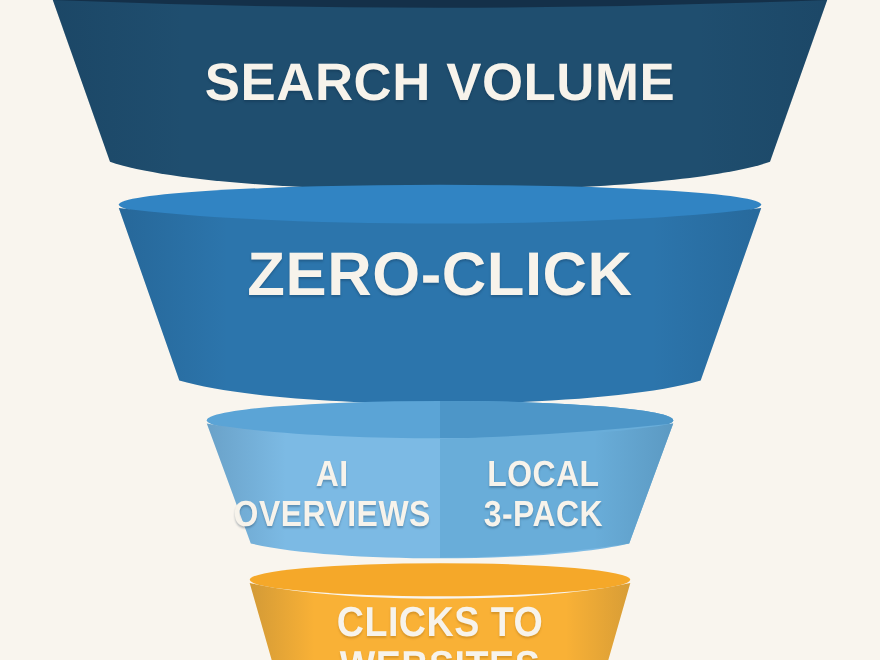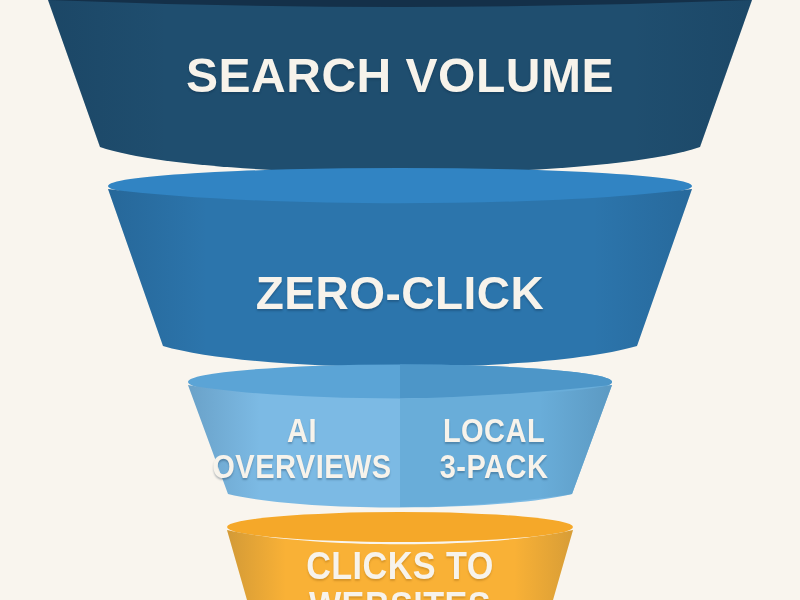--- a/index.html
+++ b/index.html
@@ -15,21 +15,21 @@
   .stage-label {
     position: absolute;
     text-align: center;
     font-weight: 700;
     color: #f7f3eb;
     letter-spacing: 0.5px;
     white-space: nowrap;
     text-shadow: 0 2px 2px rgba(10, 35, 60, 0.28);
   }
   .s1 { left: 0; right: 0; font-size: 48px; line-height: 52px; }
-  .s2 { left: 0; right: 0; font-size: 46px; line-height: 50px; margin-top: 44px; }
+  .s2 { left: 0; right: 0; font-size: 56px; line-height: 50px; }
   .s3 { width: 300px; font-size: 33px; line-height: 36px; transform: scaleX(0.88); transform-origin: 50% 50%; }
   .s3l { left: 152px; }
   .s3r { left: 344px; }
   .s4 {
     left: 0; right: 0;
     font-size: 38px; line-height: 40px;
     transform: scaleX(0.9); transform-origin: 50% 50%;
     text-shadow: 0 2px 2px rgba(140, 85, 10, 0.3);
   }
 </style>

